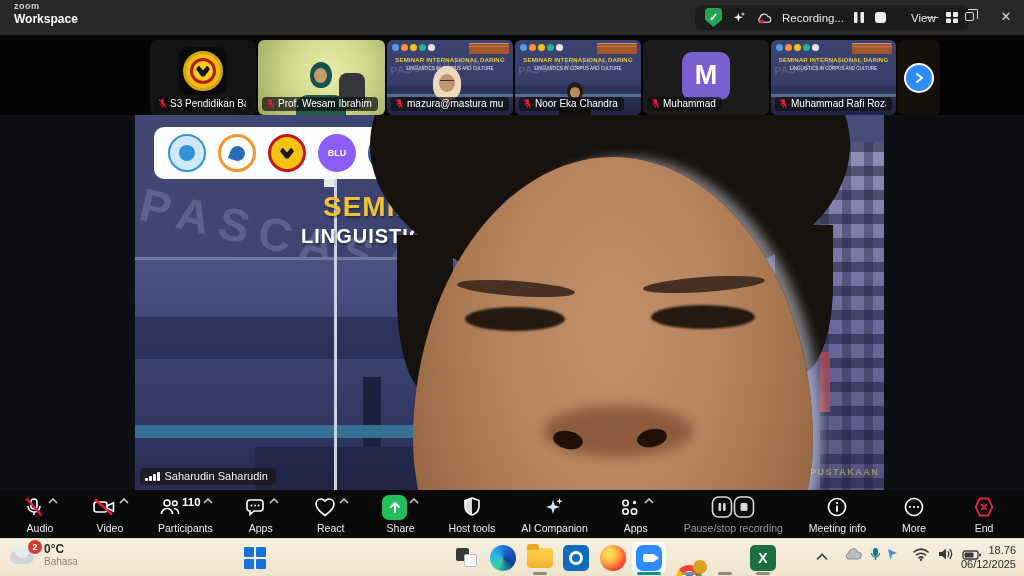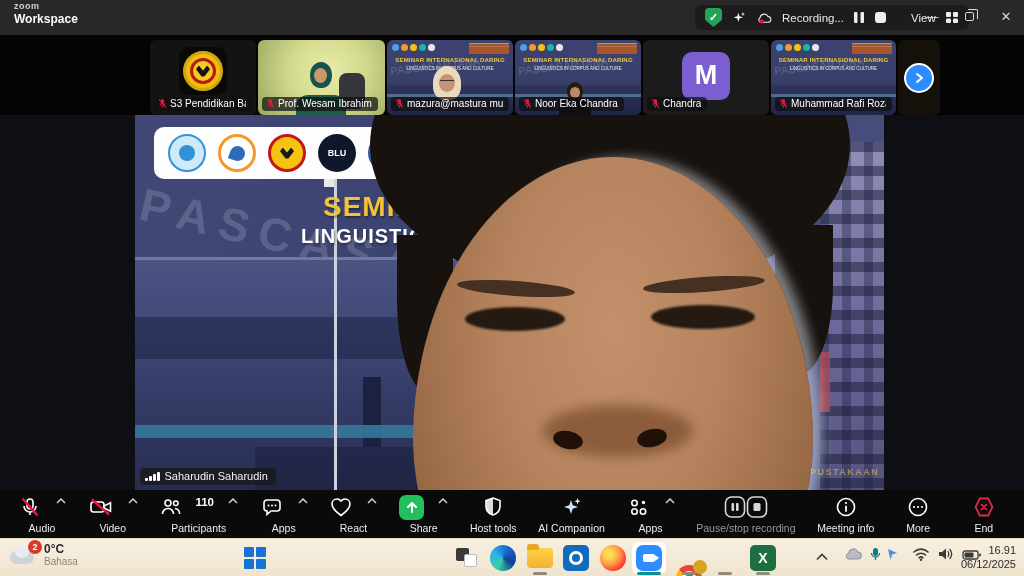--- a/index.html
+++ b/index.html
@@ -85,21 +85,21 @@
   .banner { position:absolute; left:19px; top:12px; width:266px; height:52px; background:#fdfdfd; border-radius:10px;
             display:flex; align-items:center; justify-content:space-around; padding:0 8px; z-index:3; }
   .blogo { width:38px; height:38px; border-radius:50%; display:flex; align-items:center; justify-content:center;
            font-size:9px; font-weight:bold; }
   .bl1 { background:#cfe9fb; border:2px solid #2f93d6; }
   .bl1 i { width:16px; height:16px; border-radius:50%; background:#2f93d6; display:block; }
   .bl2 { background:#fff; border:3px solid #f2992e; }
   .bl2 i { width:15px; height:15px; border-radius:50% 50% 50% 0; background:#2b6cb8; transform:rotate(20deg); display:block; }
   .bl3 { background:#f6c410; border:3px solid #c01818; }
   .bl3 i { width:14px; height:11px; background:#1a1a1a; display:block; clip-path:polygon(0 35%,20% 0,50% 45%,80% 0,100% 35%,60% 100%,40% 100%); }
-  .bl4 { background:#0f172a; color:#fff; }
+  .bl4 { background:#8b5cf6; color:#fff; }
   .bl5 { background:#fff; border:3px solid #2b5fa8; }
   .bl5 i { width:14px; height:14px; border-radius:50%; background:#2b5fa8; display:block; }
   .sem-title { position:absolute; left:188px; top:76px; font-size:28px; font-weight:bold; color:#f2c335;
                letter-spacing:1px; z-index:2; text-shadow:1px 2px 2px rgba(0,0,0,.35); }
   .sem-sub { position:absolute; left:166px; top:110px; font-size:20px; font-weight:bold; color:#fff;
              letter-spacing:1px; z-index:2; text-shadow:1px 2px 2px rgba(0,0,0,.35); }
   .corner-txt { position:absolute; left:608px; top:13px; font-size:15px; font-weight:bold; color:#e8c33c; z-index:2;
                 text-shadow:1px 1px 1px rgba(0,0,0,.4); }
   .inset { position:absolute; left:320px; top:3px; width:92px; height:66px; background:#a9c9e5;
            border:5px solid #d4e5f2; z-index:2; }
@@ -143,21 +143,21 @@
   .spk-pill { position:absolute; left:5px; bottom:5px; background:rgba(25,25,28,.8); border-radius:4px;
               padding:2px 8px 3px 5px; display:flex; align-items:center; gap:5px; z-index:9; }
   .spk-pill span { color:#f2f2f2; font-size:11px; }
   .sig { display:flex; align-items:flex-end; gap:1.5px; }
   .sig i { width:2.5px; background:#fff; display:block; border-radius:1px; }
 
   
   .toolbar { position:absolute; left:0; top:490px; width:1024px; height:48px; background:#0a0a0a;
              display:flex; align-items:center; justify-content:space-between; padding:0 18px; }
   .tb { position:relative; display:flex; flex-direction:column; align-items:center; gap:2px; min-width:44px; }
-  .tb .ico { height:25px; display:flex; align-items:center; gap:12px; }
+  .tb .ico { height:25px; display:flex; align-items:center; gap:0; }
   .tb .lb { font-size:10.5px; color:#ededed; white-space:nowrap; }
   .tb .lb.dim { color:#9a9a9a; }
   .chev { margin-left:2px; transform:translateY(-6px); }
   .cnt { color:#fff; font-size:11.5px; font-weight:bold; transform:translateY(-5px); }
   .share-ic { width:25px; height:25px; background:#23bf5f; border-radius:7px; display:flex; align-items:center; justify-content:center; }
 
   
   .taskbar { position:absolute; left:0; top:538px; width:1024px; height:38px;
              background:linear-gradient(180deg,#f7efe0 0%,#efe4ce 100%); border-top:1px solid #e3d8c2; }
   .weather { position:absolute; left:8px; top:3px; display:flex; align-items:center; gap:6px; }
@@ -337,21 +337,21 @@
     </div>
 
     <div class="tile t-letter" style="left:643px; width:126px;">
       <div class="av">M</div>
       <div class="npill">
         <svg class="micoff" width="9" height="11" viewBox="0 0 12 14">
           <rect x="4" y="1" width="4" height="7" rx="2" fill="#e8173d"></rect>
           <path d="M2.5 6.5a3.5 3.5 0 0 0 7 0M6 10v2.5" stroke="#e8173d" stroke-width="1.2" fill="none"></path>
           <line x1="1.5" y1="1.5" x2="10.5" y2="12.5" stroke="#e8173d" stroke-width="1.4"></line>
         </svg>
-        <span>Chandra</span>
+        <span>Muhammad</span>
       </div>
     </div>
 
     <div class="tile t-slide" style="left:771px; width:125px;">
       <div class="ms-logos">
         <i style="background:#4aa0e0"></i>
           <i style="background:#f2992e"></i>
           <i style="background:#f6c410"></i>
           <i style="background:#16b8a0"></i>
           <i style="background:#e8e8e8"></i>
@@ -694,18 +694,18 @@
     </div>
     <div class="ticon" style="left:962px; top:8px;">
       <svg width="20" height="12" viewBox="0 0 20 12">
         <rect x="1" y="2" width="15" height="8" rx="2" fill="none" stroke="#3a3a3a" stroke-width="1.3"></rect>
         <rect x="2.5" y="3.5" width="9" height="5" rx="1" fill="#3a3a3a"></rect>
         <rect x="17" y="4.5" width="2" height="3" rx="1" fill="#3a3a3a"></rect>
       </svg>
     </div>
 
     <div class="clock">
-      <div>16.91</div>
+      <div>18.76</div>
       <div>06/12/2025</div>
     </div>
   </div>
 
 </div>
 
 </body></html>

